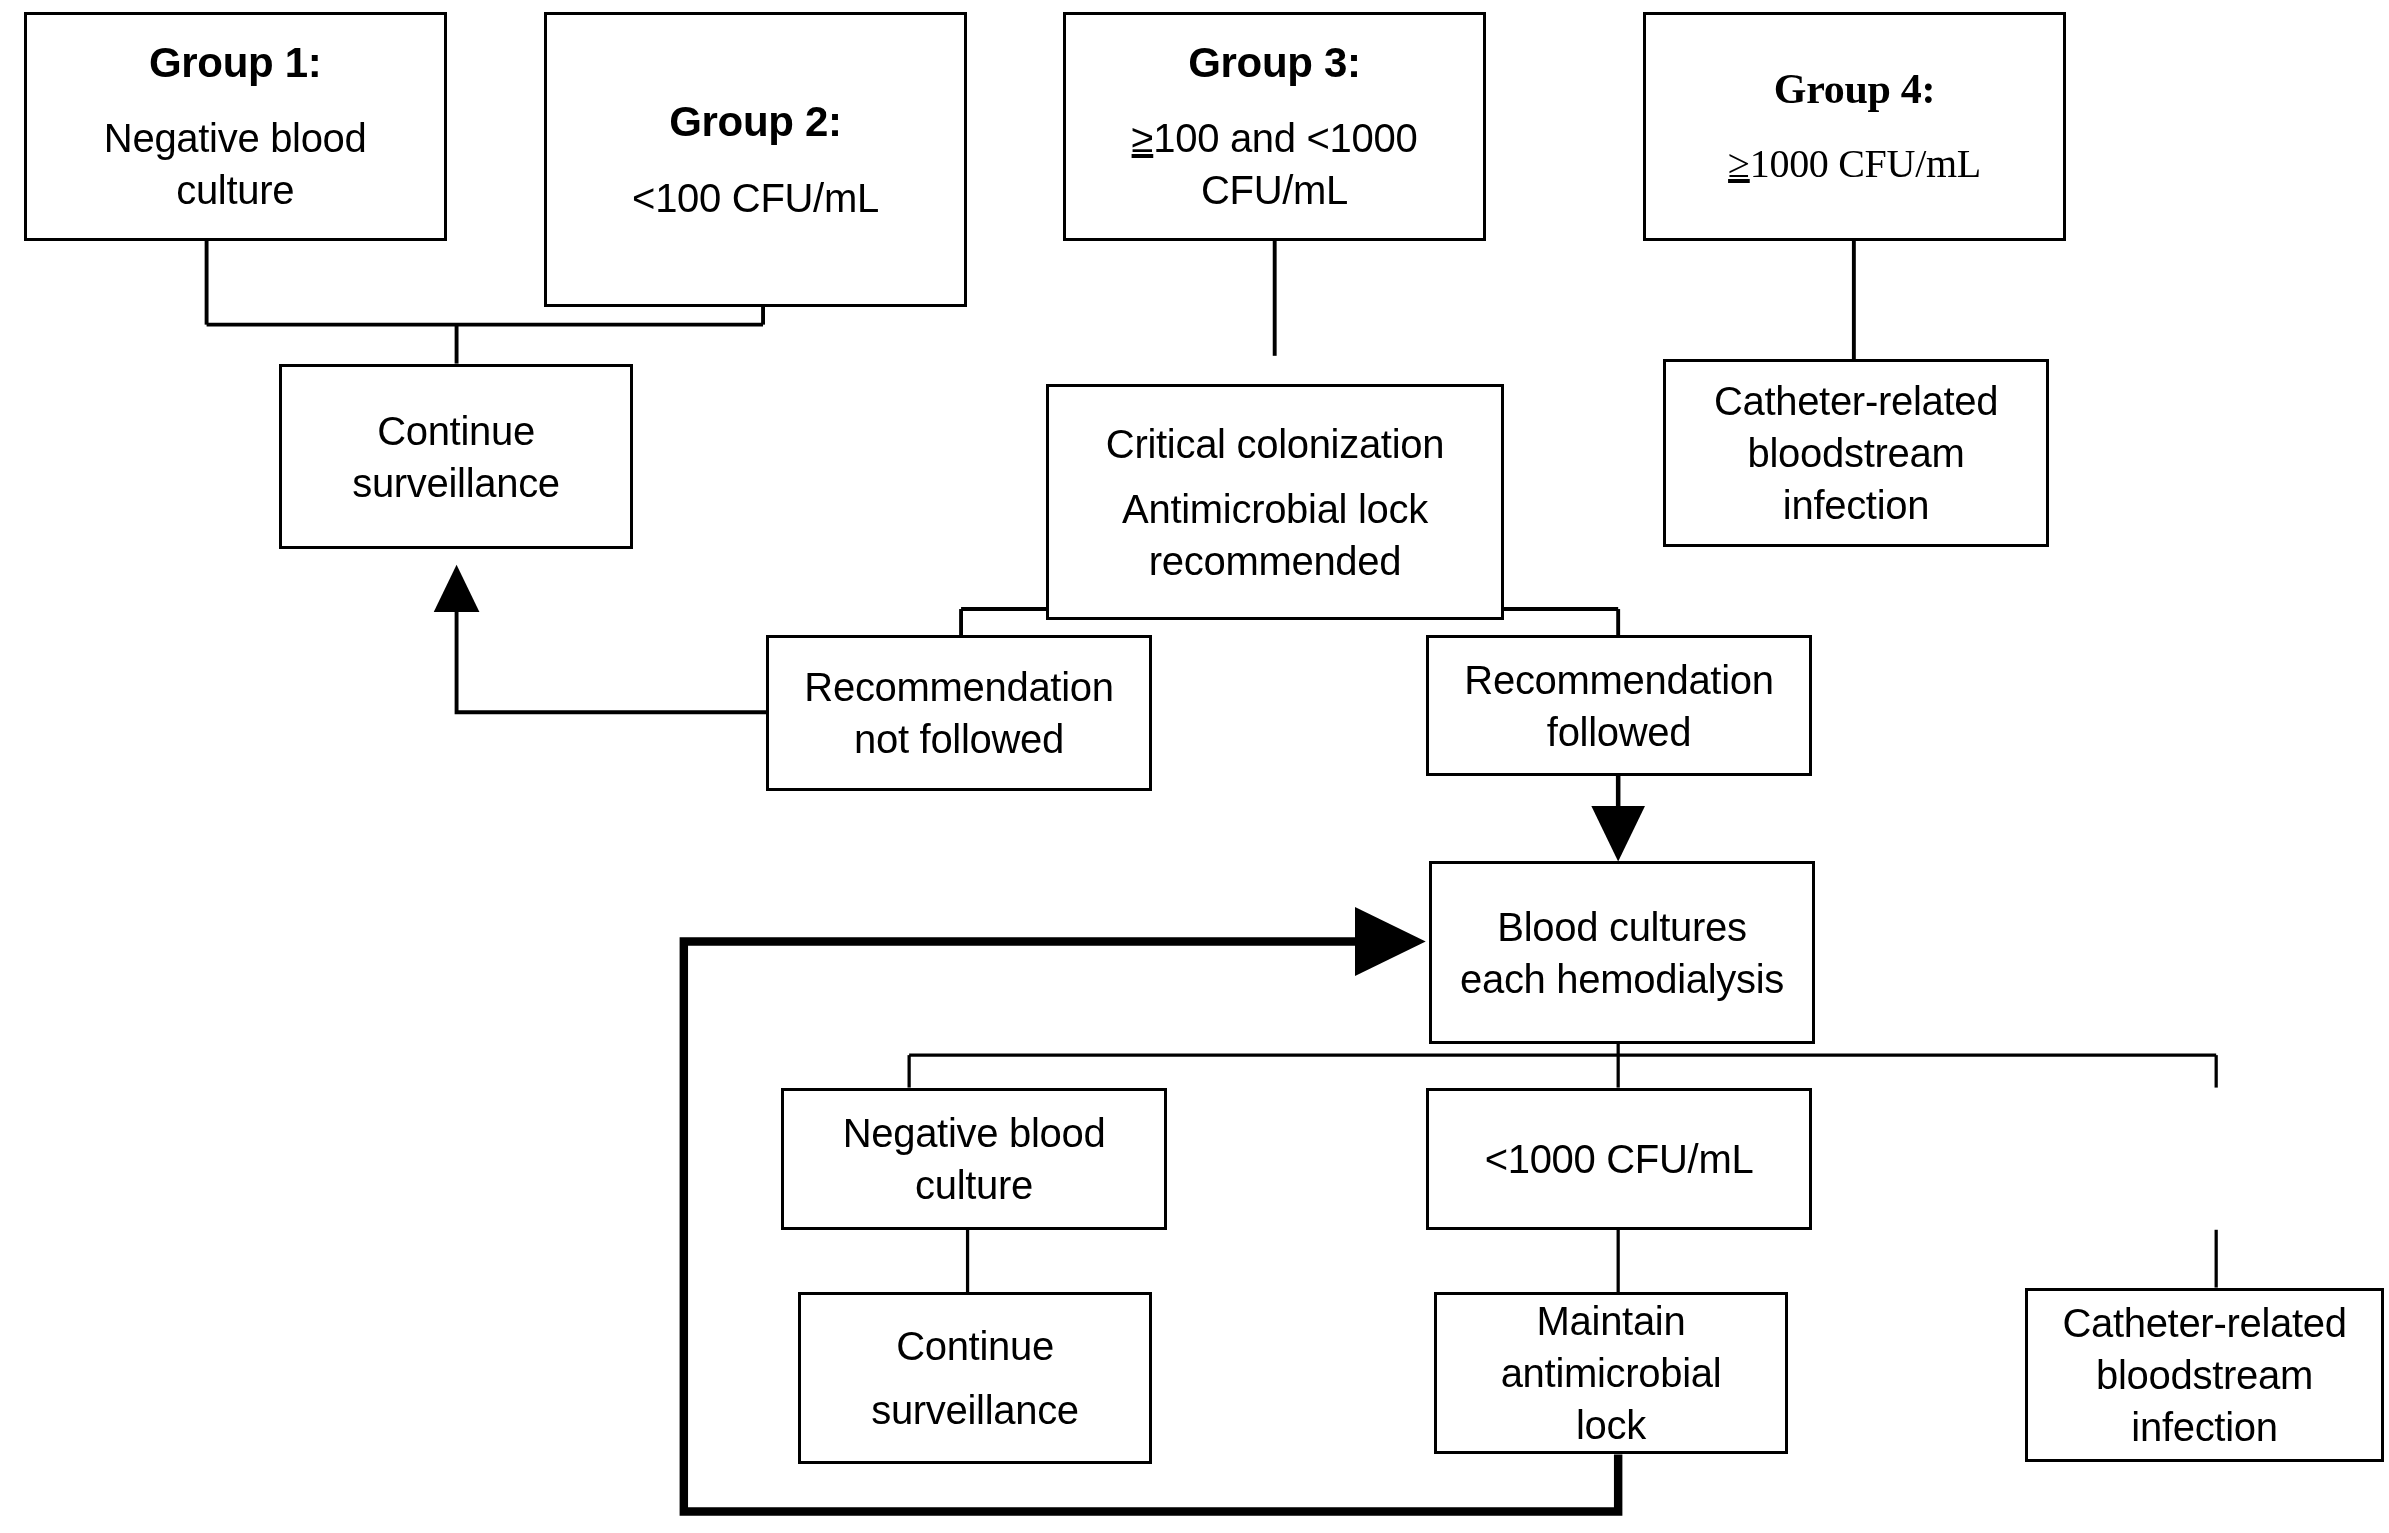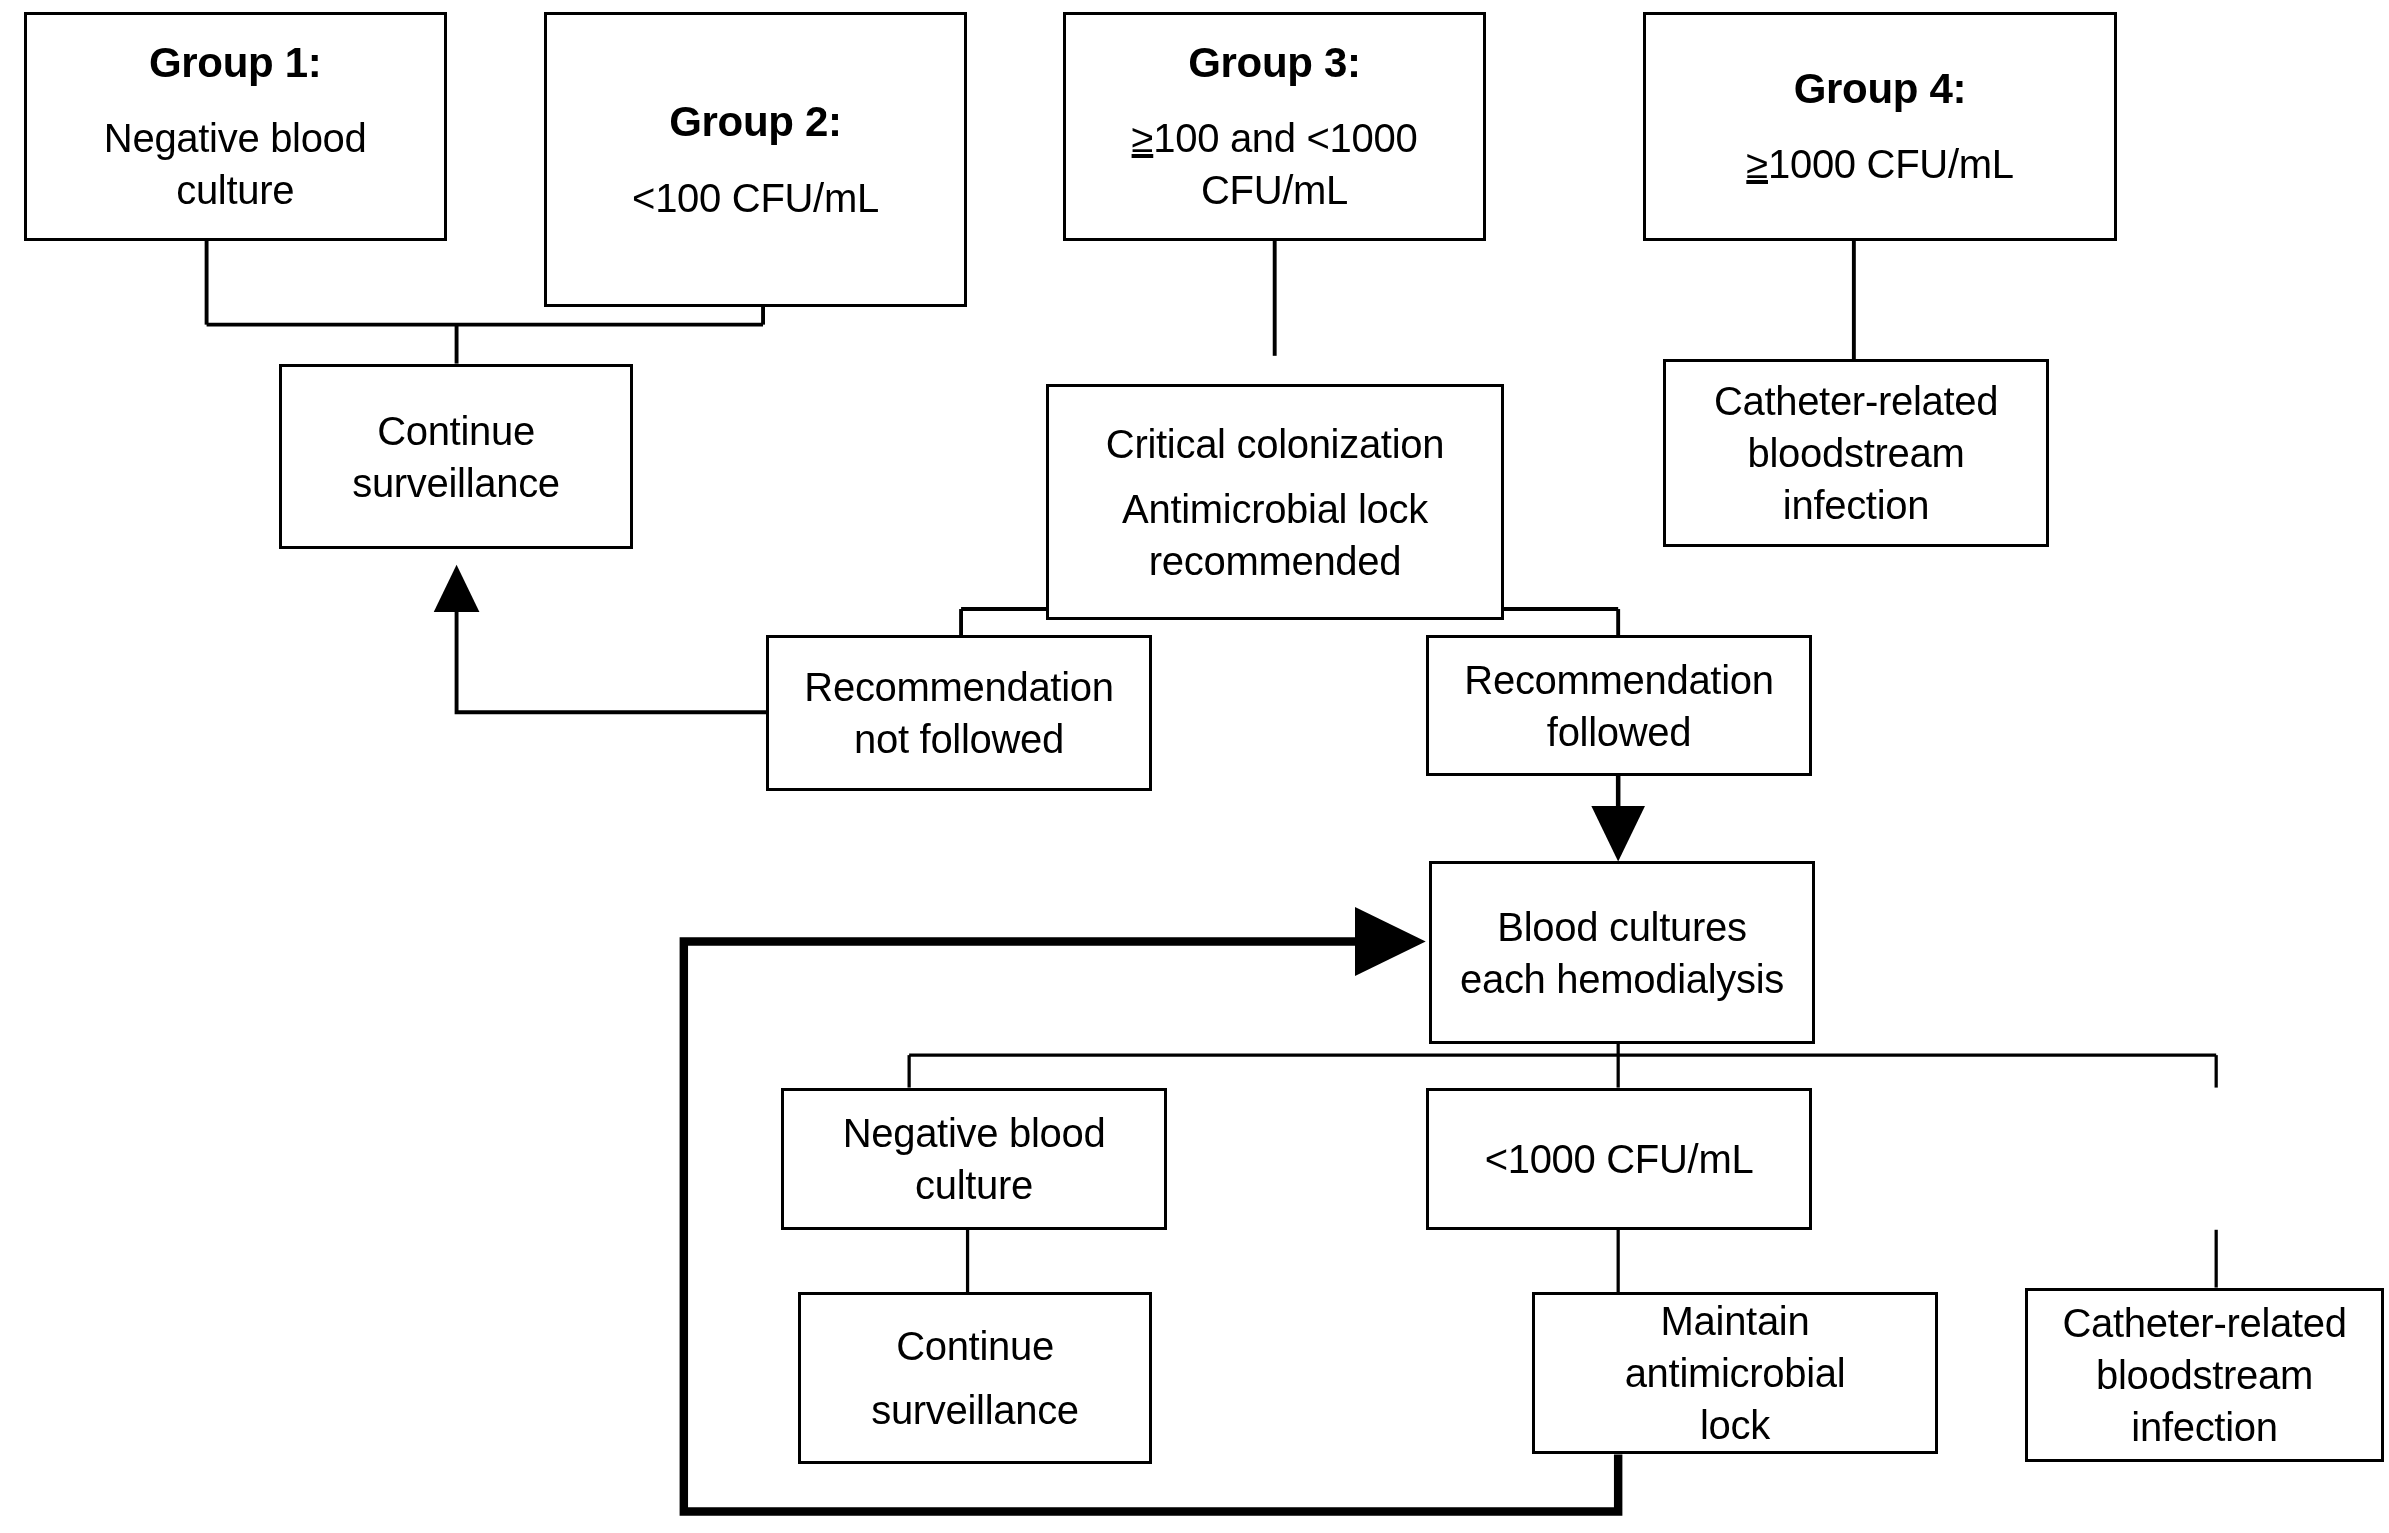--- a/index.html
+++ b/index.html
@@ -125,21 +125,21 @@
     <span class="ln bdy">&lt;100 CFU/mL</span>
   </div>
 
   <div class="node" style="left:1063px; top:11.7px; width:423px; height:229px;">
     <span class="ln ttl">Group 3:</span>
     <span class="gap"></span>
     <span class="ln bdy"><span class="ge">≥</span><span>100 and &lt;1000</span></span>
     <span class="ln bdy">CFU/mL</span>
   </div>
 
-  <div class="node" style="left:1643px; top:11.7px; width:474px; height:229px;">
+  <div class="node" style="left:1643px; top:11.7px; width:423px; height:229px;font-family:Liberation Serif, serif;">
     <span class="ln ttl">Group 4:</span>
     <span class="gap"></span>
     <span class="ln bdy"><span class="ge">≥</span><span>1000 CFU/mL</span></span>
   </div>
 
   <div class="node" style="left:279px; top:364px; width:354px; height:185px;">
     <span class="ln bdy">Continue</span>
     <span class="ln bdy">surveillance</span>
   </div>
 
@@ -180,21 +180,21 @@
     <span class="ln bdy">&lt;1000 CFU/mL</span>
   </div>
 
 
   <div class="node" style="left:798px; top:1292px; width:354px; height:172px;">
     <span class="ln bdy">Continue</span>
     <span class="gap" style="height:11.7px;"></span>
     <span class="ln bdy">surveillance</span>
   </div>
 
-  <div class="node" style="left:1532px; top:1292px; width:406px; height:162px;">
+  <div class="node" style="left:1434px; top:1292px; width:354px; height:162px;">
     <span class="ln bdy">Maintain</span>
     <span class="ln bdy">antimicrobial</span>
     <span class="ln bdy">lock</span>
   </div>
 
   <div class="node" style="left:2025px; top:1288px; width:359px; height:174px;">
     <span class="ln bdy">Catheter-related</span>
     <span class="ln bdy">bloodstream</span>
     <span class="ln bdy">infection</span>
   </div>

